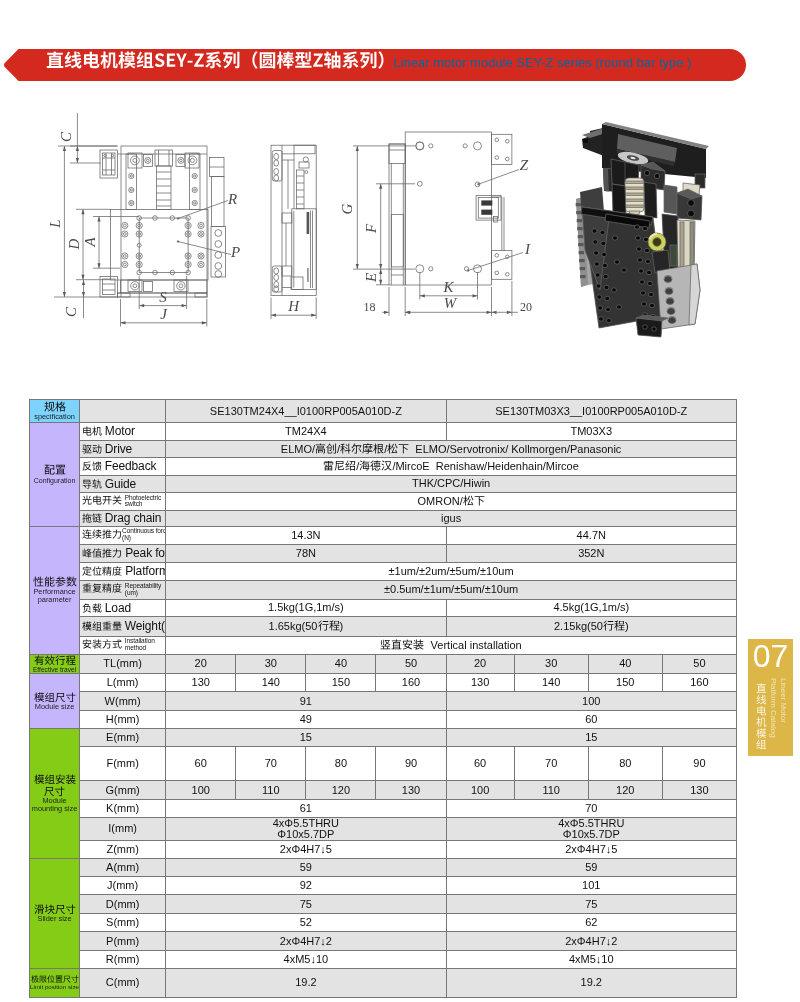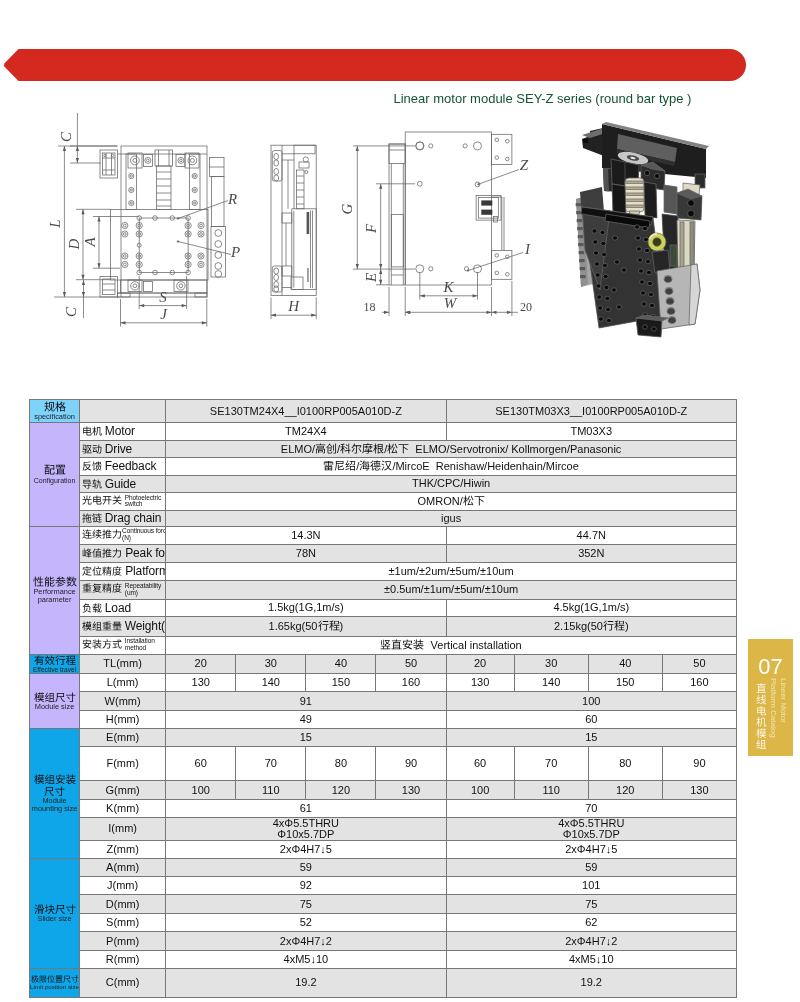--- a/index.html
+++ b/index.html
@@ -1,34 +1,34 @@
 <!DOCTYPE html>
 <html><head>
 <meta charset="utf-8">
 <style>
 html,body{margin:0;padding:0;background:#fff;width:800px;height:1002px;overflow:hidden;}
 *{box-sizing:border-box;}
 body{font-family:"Liberation Sans",sans-serif;position:relative;}
 #banner{position:absolute;left:0;top:49px;width:746px;height:32px;}
-#bannertext{position:absolute;left:46px;top:51px;width:700px;height:29px;color:#14532d;white-space:nowrap;margin-top:36px;}
+#bannertext{position:absolute;left:46px;top:51px;width:700px;height:29px;color:#0369a1;white-space:nowrap;}
 #bannertext .cn{font-size:17.5px;font-weight:bold;letter-spacing:0px;}
 #bannertext .en{font-size:13px;font-weight:normal;margin-left:-2px;}
 #draw{position:absolute;left:0;top:95px;width:800px;height:300px;}
 #tablewrap{position:absolute;left:29px;top:399px;width:709px;}
 table{border-collapse:collapse;table-layout:fixed;width:708px;border:1.5px solid #555;}
 td{border:1px solid #777;text-align:center;vertical-align:middle;font-size:11px;color:#111;padding:0;line-height:1.0;overflow:hidden;white-space:nowrap;}
 td.sec{background:#c4b5fd;font-size:10px;line-height:1.15;white-space:normal;}
 td.sec .en{font-size:7.4px;color:#222;display:block;line-height:1.1;}
 td.lab{text-align:left;padding-left:2px;font-size:10px;letter-spacing:0;}
 tr.g td{background:#e3e3e3;}
-tr.g td.sec{background:#0ea5e9;}
+tr.g td.sec{background:#84cc16;}
 .laben{font-size:12px;letter-spacing:-0.15px;}
 .labsm{font-size:6.5px;display:inline-block;text-align:left;vertical-align:middle;line-height:1.02;letter-spacing:-0.1px;}
 #tab07{position:absolute;left:748px;top:639px;width:45px;height:117px;background:#dcb747;color:#fff;}
-#tab07 .num{position:absolute;top:16px;left:0;width:100%;text-align:center;font-size:22px;line-height:1.05;}
+#tab07 .num{position:absolute;top:1px;left:0;width:100%;text-align:center;font-size:32px;line-height:1.05;}
 #tab07 .cn{position:absolute;left:8px;top:44px;width:12px;font-size:10.5px;line-height:1.07;opacity:.9;}
 #tab07 .en{position:absolute;left:40px;top:39px;font-size:8px;line-height:1.2;transform:rotate(90deg);transform-origin:0 0;white-space:nowrap;opacity:.6;}
 </style>
 </head>
 <body>
 <svg id="banner" viewBox="0 0 746 32">
 <path d="M 18.5 0 L 730 0 A 16 16 0 0 1 730 32 L 18.5 32 L 4.5 17.7 A 3.6 3.6 0 0 1 4.5 14.3 Z" fill="#d3291e"></path>
 </svg>
 <div id="bannertext"><span class="cn"><svg style="vertical-align:-2.2px" width="349.5" height="18.0" viewBox="0 0 349.5 18.0">
         <g transform="translate(0 15.84) scale(0.018 -0.018)" fill="#fff" stroke="none">

